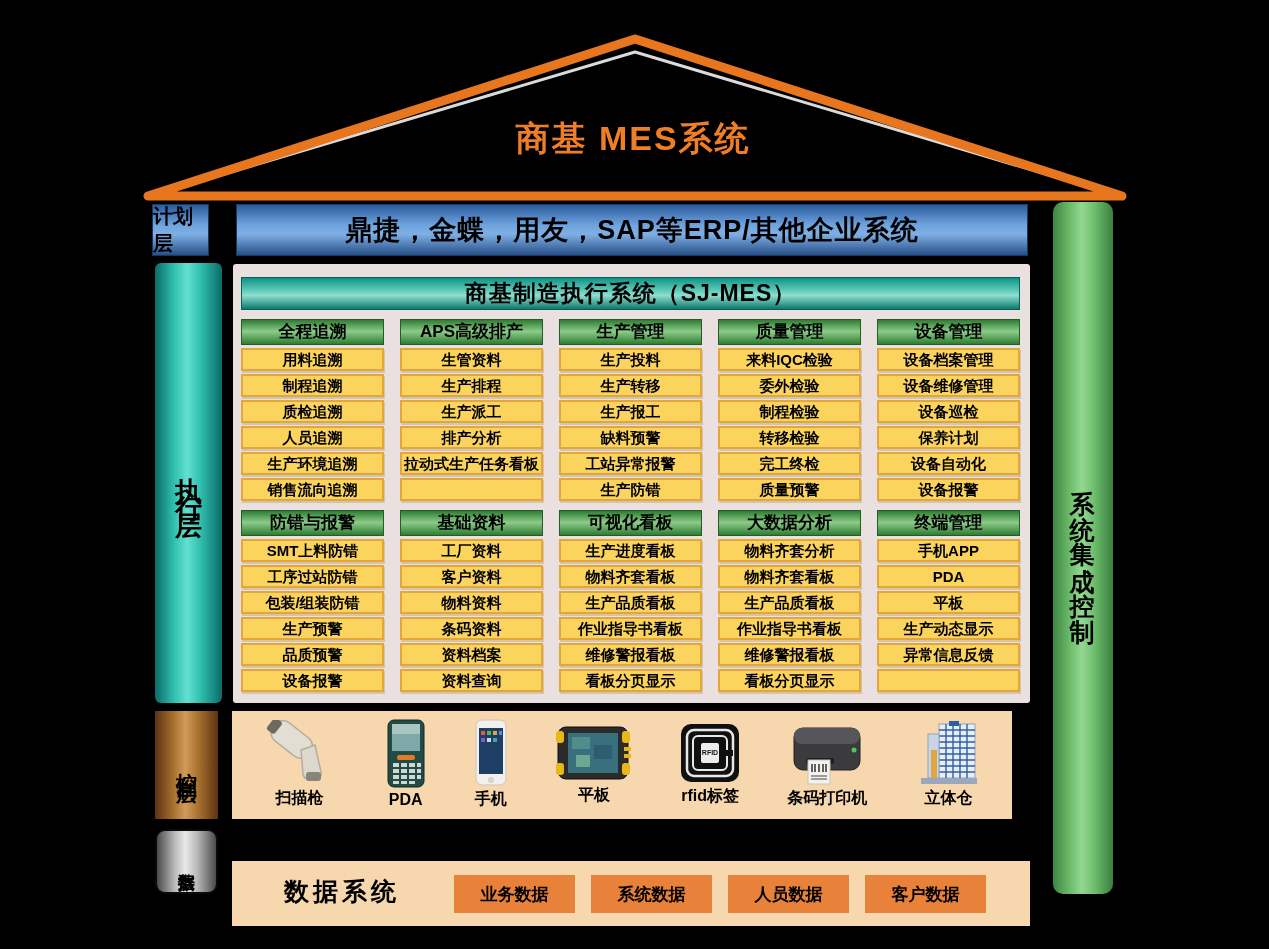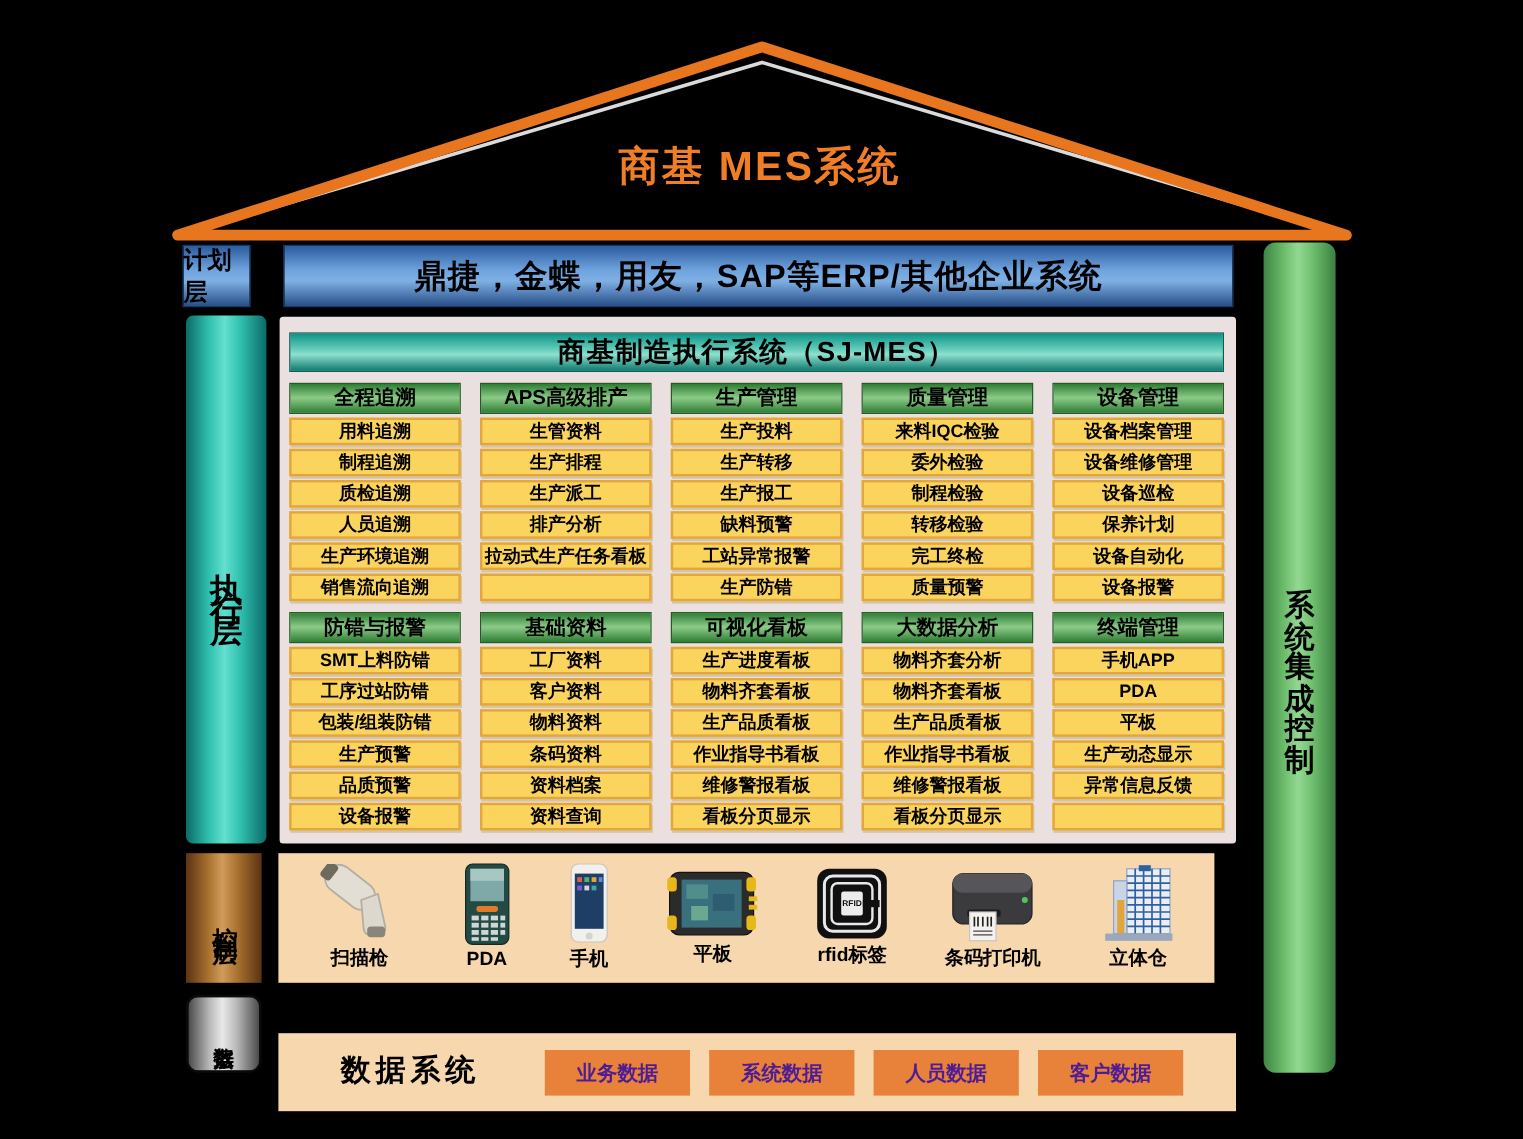--- a/index.html
+++ b/index.html
@@ -57,21 +57,21 @@
     display:flex;justify-content:space-around;align-items:center;padding:4px 6px;}
   .device{display:flex;flex-direction:column;align-items:center;justify-content:flex-end;padding-bottom:2px;}
   .device .dev-label{font-size:16px;font-weight:bold;color:#000;margin-top:2px;white-space:nowrap;}
   .device svg{display:block;}
 
   
   .data-panel{position:absolute;left:232px;top:829px;width:798px;height:65px;background:#F7D7AE;margin-top:32px;}
   .data-title{position:absolute;left:52px;top:14px;font-size:25px;font-weight:bold;color:#000;letter-spacing:4px;}
   .data-boxes{position:absolute;left:222px;top:14px;display:flex;gap:16px;}
   .data-box{width:121px;height:38px;background:#E8813A;display:flex;align-items:center;justify-content:center;
-    font-size:17px;font-weight:bold;color:#4c1d95;}
+    font-size:17px;font-weight:bold;color:#000000;}
 </style>
 </head>
 <body>
 
 <div class="stage">
 
   <svg class="roof-svg" width="994" height="175" viewBox="0 0 994 175">
     <polyline points="36,159 497,22 958,159" fill="none" stroke="#DADADA" stroke-width="3" stroke-linejoin="round"></polyline>
     <polygon points="10,166 497,9 984,166" fill="none" stroke="#E8761E" stroke-width="9" stroke-linejoin="round"></polygon>
   </svg>

